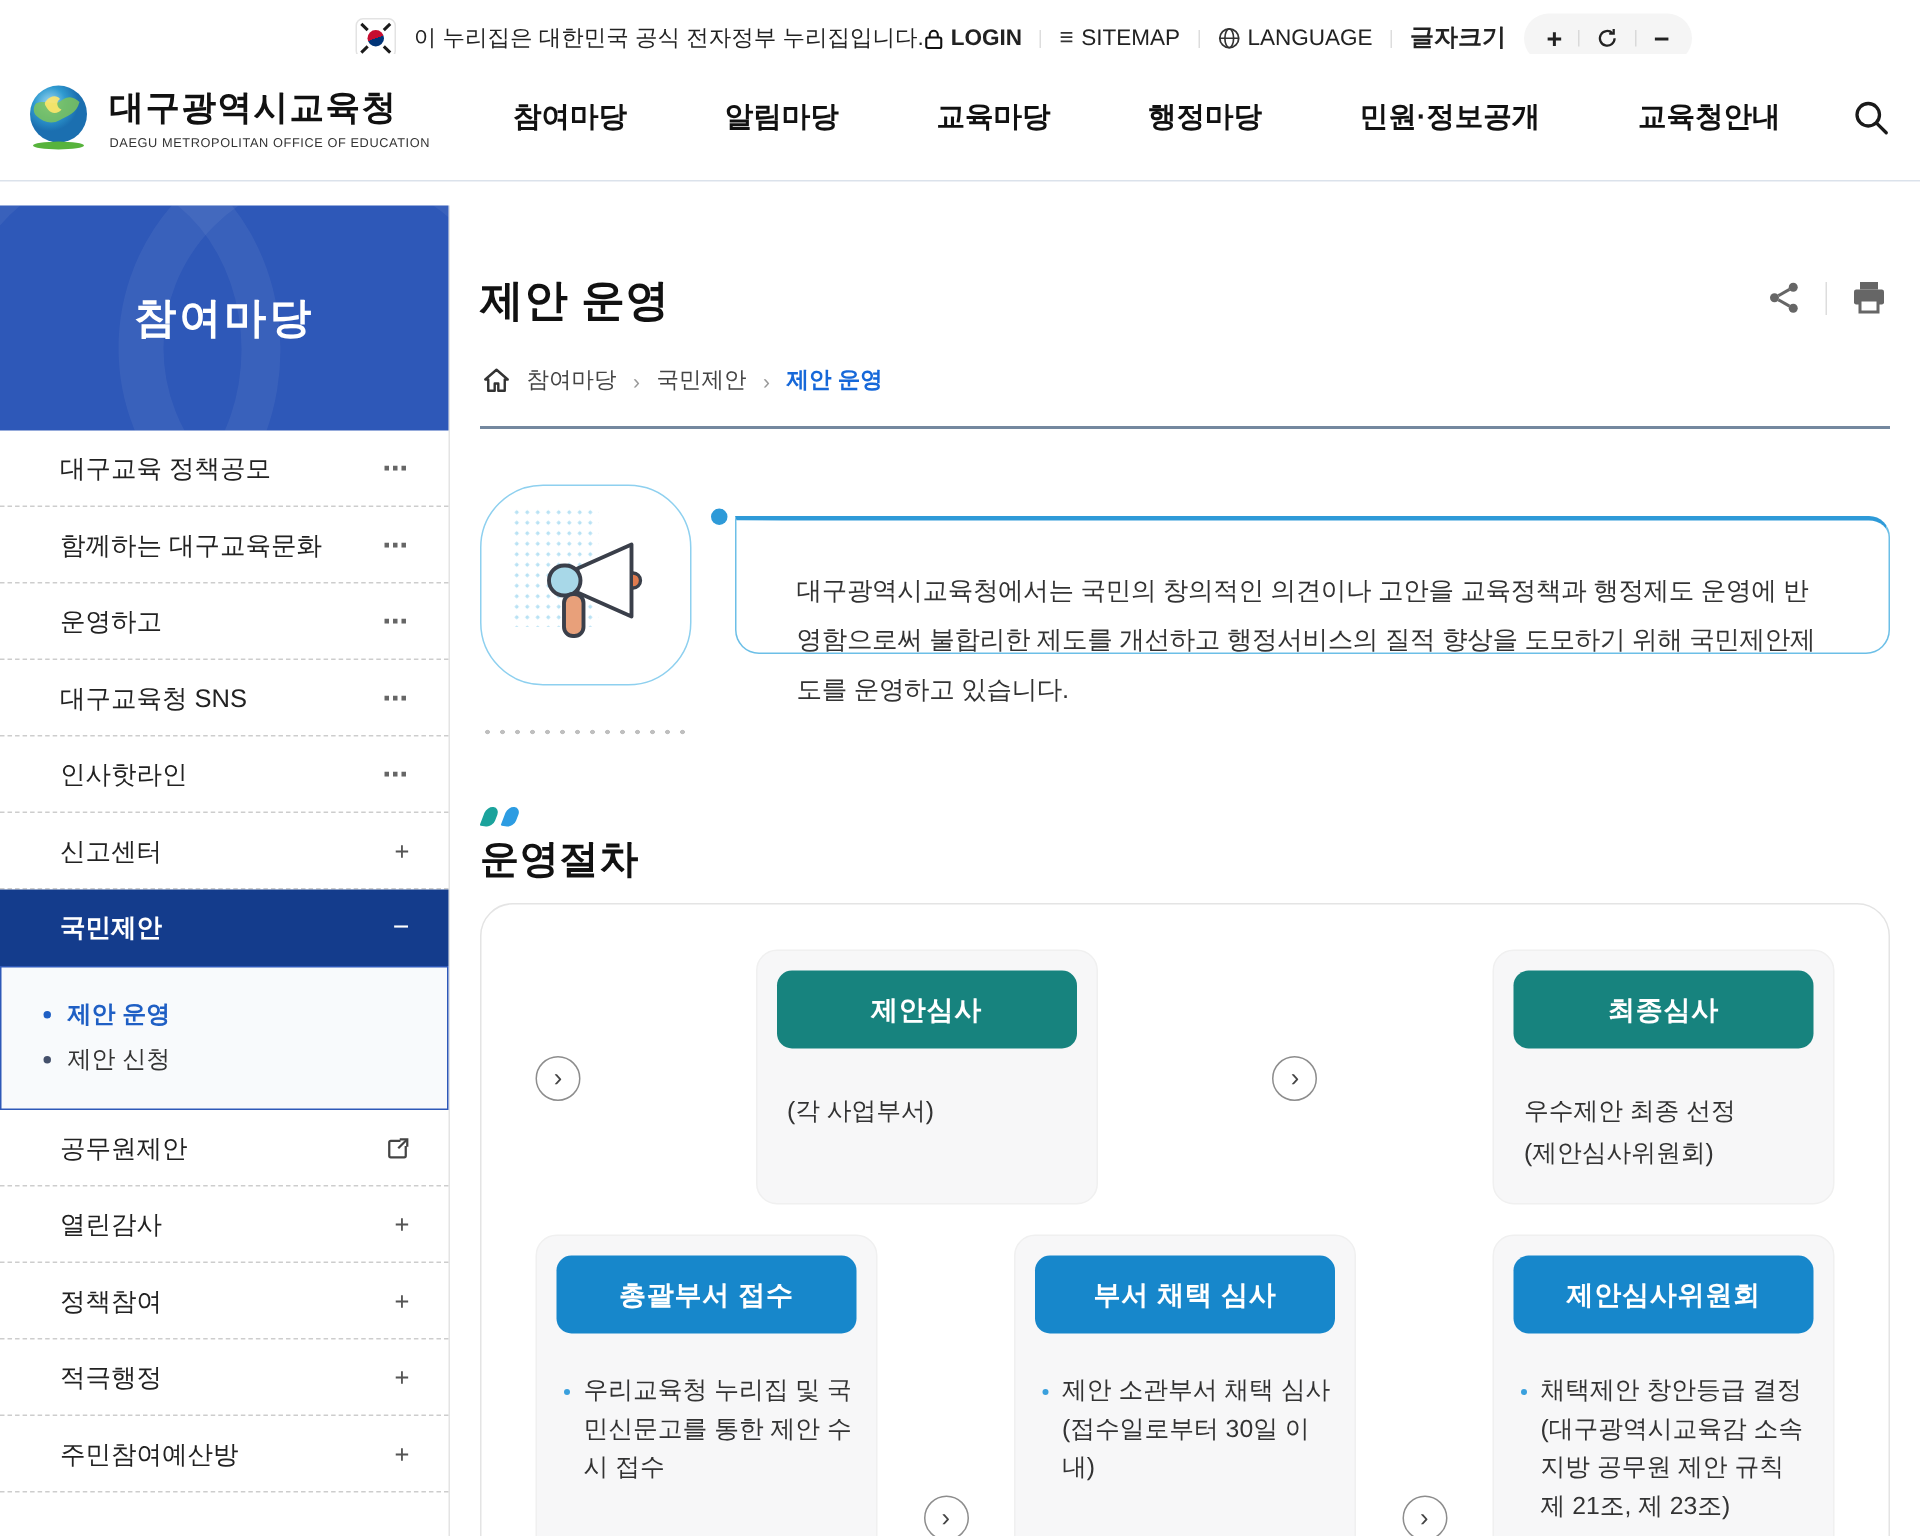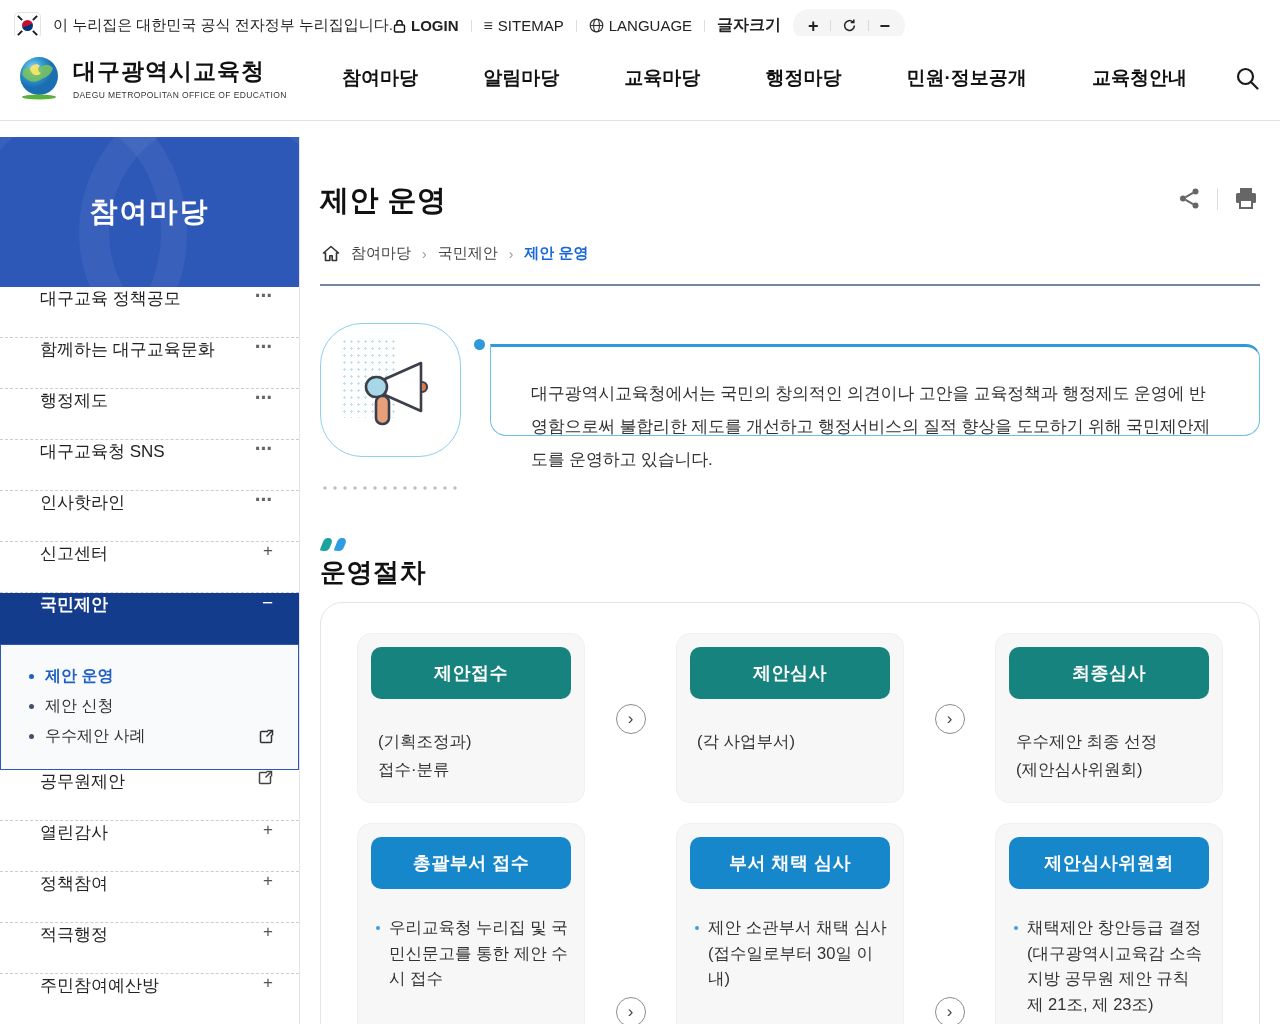--- a/index.html
+++ b/index.html
@@ -1,21 +1,21 @@
 <!DOCTYPE html>
 <html lang="ko"><head>
 <meta charset="utf-8">
 <style>
   * { margin:0; padding:0; box-sizing:border-box; }
   html,body { width:1280px; height:1024px; }
   body { font-family:"Liberation Sans","DejaVu Sans",sans-serif; background:#fff; color:#222; overflow:hidden; }
   #app { position:relative; width:1280px; height:1024px; overflow:hidden; background:#fff; }
 
   
-  .topbar { position:absolute; top:0; left:0; width:1144px; height:52px; display:flex; align-items:center; justify-content:flex-start; padding:0 16px 0 14px; border-bottom:1px solid #ececec; background:#fff; }
+  .topbar { position:absolute; top:0; left:0; width:1144px; height:52px; display:flex; align-items:center; justify-content:flex-end; padding:0 16px 0 14px; border-bottom:1px solid #ececec; background:#fff; }
   .topbar-left { display:flex; align-items:center; gap:12px; }
   .flag { width:27px; height:27px; border:1px solid #e3e3e3; border-radius:5px; background:#fff; position:relative; flex:none; }
   .flag .taeguk { position:absolute; left:7px; top:7px; width:11px; height:11px; border-radius:50%; background:linear-gradient(160deg,#c60c30 50%,#003478 50%); }
   .flag i { position:absolute; width:6px; height:2px; background:#1a1a1a; }
   .flag i.t1 { left:2px; top:4px; transform:rotate(45deg); }
   .flag i.t2 { right:2px; top:4px; transform:rotate(-45deg); }
   .flag i.t3 { left:2px; bottom:4px; transform:rotate(-45deg); }
   .flag i.t4 { right:2px; bottom:4px; transform:rotate(45deg); }
   .official-txt { font-size:15px; color:#222; }
   .topbar-right { display:flex; align-items:center; gap:12px; font-size:15px; color:#222; }
@@ -37,21 +37,21 @@
   .gnb-item { font-size:19px; font-weight:700; color:#111; cursor:pointer; }
   .search-btn { position:absolute; right:20px; top:30px; cursor:pointer; }
 
   
   .sidebar { position:absolute; left:0; top:137px; width:300px; height:887px; background:#fff; border-right:1px solid #e4e4e4; }
   .side-head { height:150px; background:#2e58b8; position:relative; overflow:hidden; display:flex; align-items:center; justify-content:center; }
   .side-head::before { content:""; position:absolute; left:-55px; top:-45px; width:190px; height:230px; border:26px solid rgba(255,255,255,.055); border-radius:50%; }
   .side-head::after { content:""; position:absolute; right:-70px; bottom:-90px; width:230px; height:230px; border:30px solid rgba(255,255,255,.055); border-radius:50%; }
   .side-title { color:#fff; font-size:28px; font-weight:700; letter-spacing:2px; position:relative; z-index:1; }
   .smenu { list-style:none; }
-  .smenu > li { height:51px; display:flex; justify-content:space-between; padding:0 26px 0 40px; font-size:17px; color:#222; border-bottom:1px dashed #cdcdcd; cursor:pointer; }
+  .smenu > li { height:51px; display:flex; align-items:center; justify-content:space-between; padding:0 26px 0 40px; font-size:17px; color:#222; border-bottom:1px dashed #cdcdcd; cursor:pointer; }
   .smenu .mi { color:#555; font-size:17px; line-height:1; }
   .smenu .mi.ell { letter-spacing:1px; font-weight:700; color:#666; }
   .smenu li.active { background:#143c8c; color:#fff; font-weight:700; border-bottom:none; }
   .smenu li.active .mi { color:#fff; font-weight:400; font-size:19px; }
   .subbox { border:1px solid #2e58b8; background:#f8fafc; padding:16px 0 18px; }
   .subitem { display:flex; align-items:center; height:30px; padding:0 24px 0 28px; font-size:16px; color:#333; cursor:pointer; }
   .subitem .bdot2 { width:5px; height:5px; border-radius:50%; background:#44506b; margin-right:11px; flex:none; }
   .subitem.cur { color:#1f5fc4; font-weight:700; }
   .subitem.cur .bdot2 { background:#1f5fc4; }
   .subitem .ext { margin-left:auto; }
@@ -198,21 +198,21 @@
     <ul class="smenu">
       <li>
         <span>대구교육 정책공모</span>
         <span class="mi ell">⋯</span>
       </li>
       <li>
         <span>함께하는 대구교육문화</span>
         <span class="mi ell">⋯</span>
       </li>
       <li>
-        <span>행정제도</span>
+        <span>운영하고</span>
         <span class="mi ell">⋯</span>
       </li>
       <li>
         <span>대구교육청 SNS</span>
         <span class="mi ell">⋯</span>
       </li>
       <li>
         <span>인사핫라인</span>
         <span class="mi ell">⋯</span>
       </li>
@@ -226,31 +226,20 @@
       </li>
     </ul>
     <div class="subbox">
       <div class="subitem cur">
         <span class="bdot2"></span>
         <span>제안 운영</span>
       </div>
       <div class="subitem">
         <span class="bdot2"></span>
         <span>제안 신청</span>
-      </div>
-      <div class="subitem">
-        <span class="bdot2"></span>
-        <span>우수제안 사례</span>
-        <span class="ext">
-          <svg width="15" height="15" viewBox="0 0 15 15">
-              <path d="M12.5 6v6.5a1 1 0 0 1-1 1H2.5a1 1 0 0 1-1-1V3.5a1 1 0 0 1 1-1H9" fill="none" stroke="#333" stroke-width="1.5"></path>
-              <path d="M8.5 1.5h5v5" fill="none" stroke="#333" stroke-width="1.5"></path>
-              <line x1="13.2" y1="1.8" x2="7.5" y2="7.5" stroke="#333" stroke-width="1.5"></line>
-            </svg>
-        </span>
       </div>
     </div>
     <ul class="smenu">
       <li>
         <span>공무원제안</span>
         <span class="mi">
           <svg width="15" height="15" viewBox="0 0 15 15">
               <path d="M12.5 6v6.5a1 1 0 0 1-1 1H2.5a1 1 0 0 1-1-1V3.5a1 1 0 0 1 1-1H9" fill="none" stroke="#444" stroke-width="1.5"></path>
               <path d="M8.5 1.5h5v5" fill="none" stroke="#444" stroke-width="1.5"></path>
               <line x1="13.2" y1="1.8" x2="7.5" y2="7.5" stroke="#444" stroke-width="1.5"></line>
@@ -327,27 +316,20 @@
     </div>
 
     <div class="qmarks">
         <span class="qm teal"></span>
         <span class="qm blue"></span>
       </div>
     <h2 class="sec-title">운영절차</h2>
 
     <div class="panel">
       <div class="prow prow1">
-        <div class="pcard">
-          <div class="phead teal">제안접수</div>
-          <div class="pbody">
-            <div>(기획조정과)</div>
-            <div>접수·분류</div>
-          </div>
-        </div>
         <span class="step-arrow">›</span>
         <div class="pcard">
           <div class="phead teal">제안심사</div>
           <div class="pbody">
             <div>(각 사업부서)</div>
           </div>
         </div>
         <span class="step-arrow">›</span>
         <div class="pcard">
           <div class="phead teal">최종심사</div>

